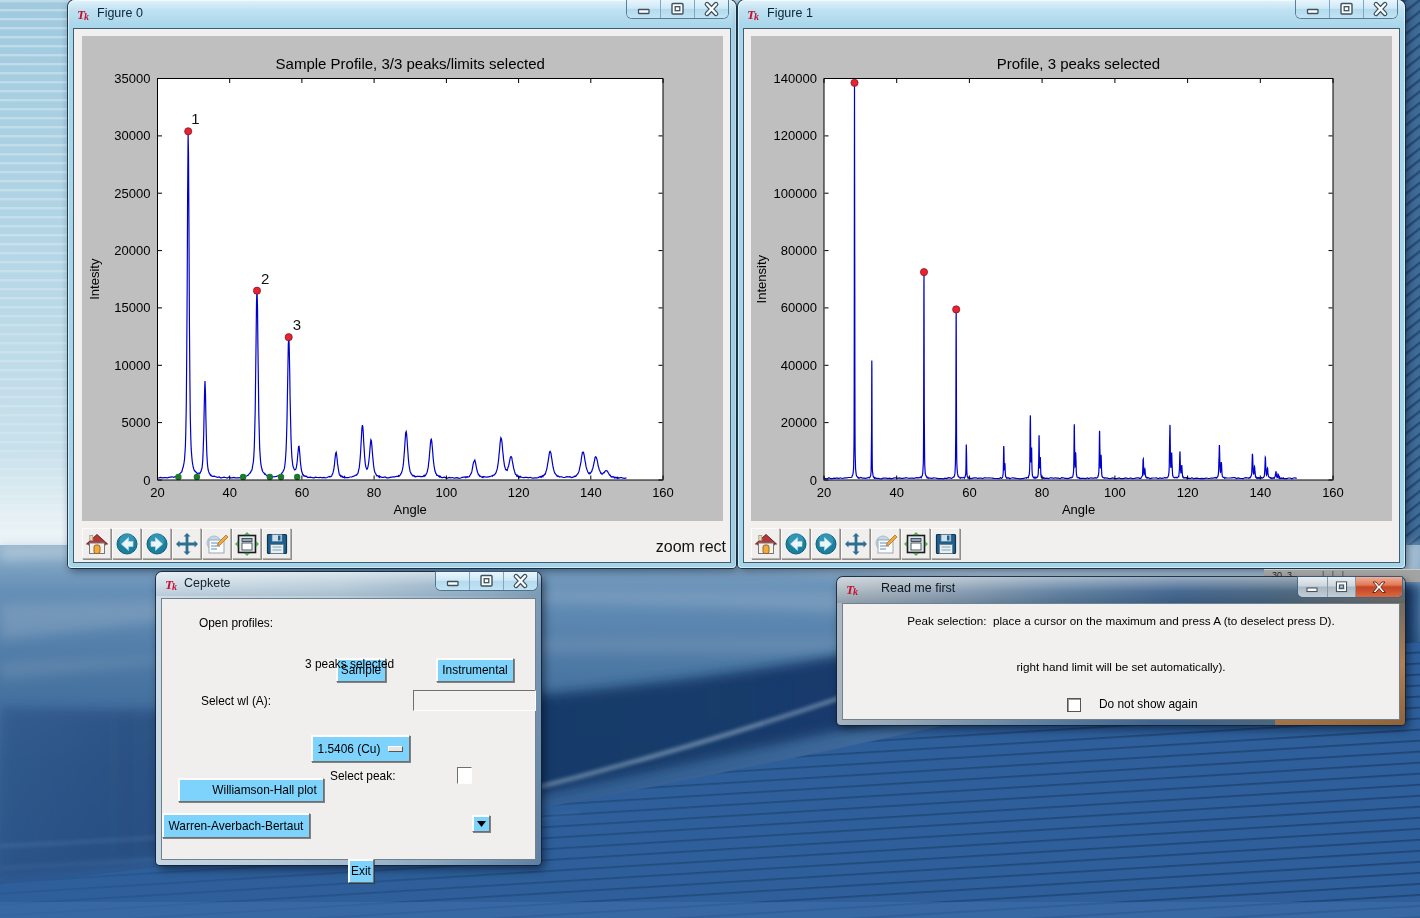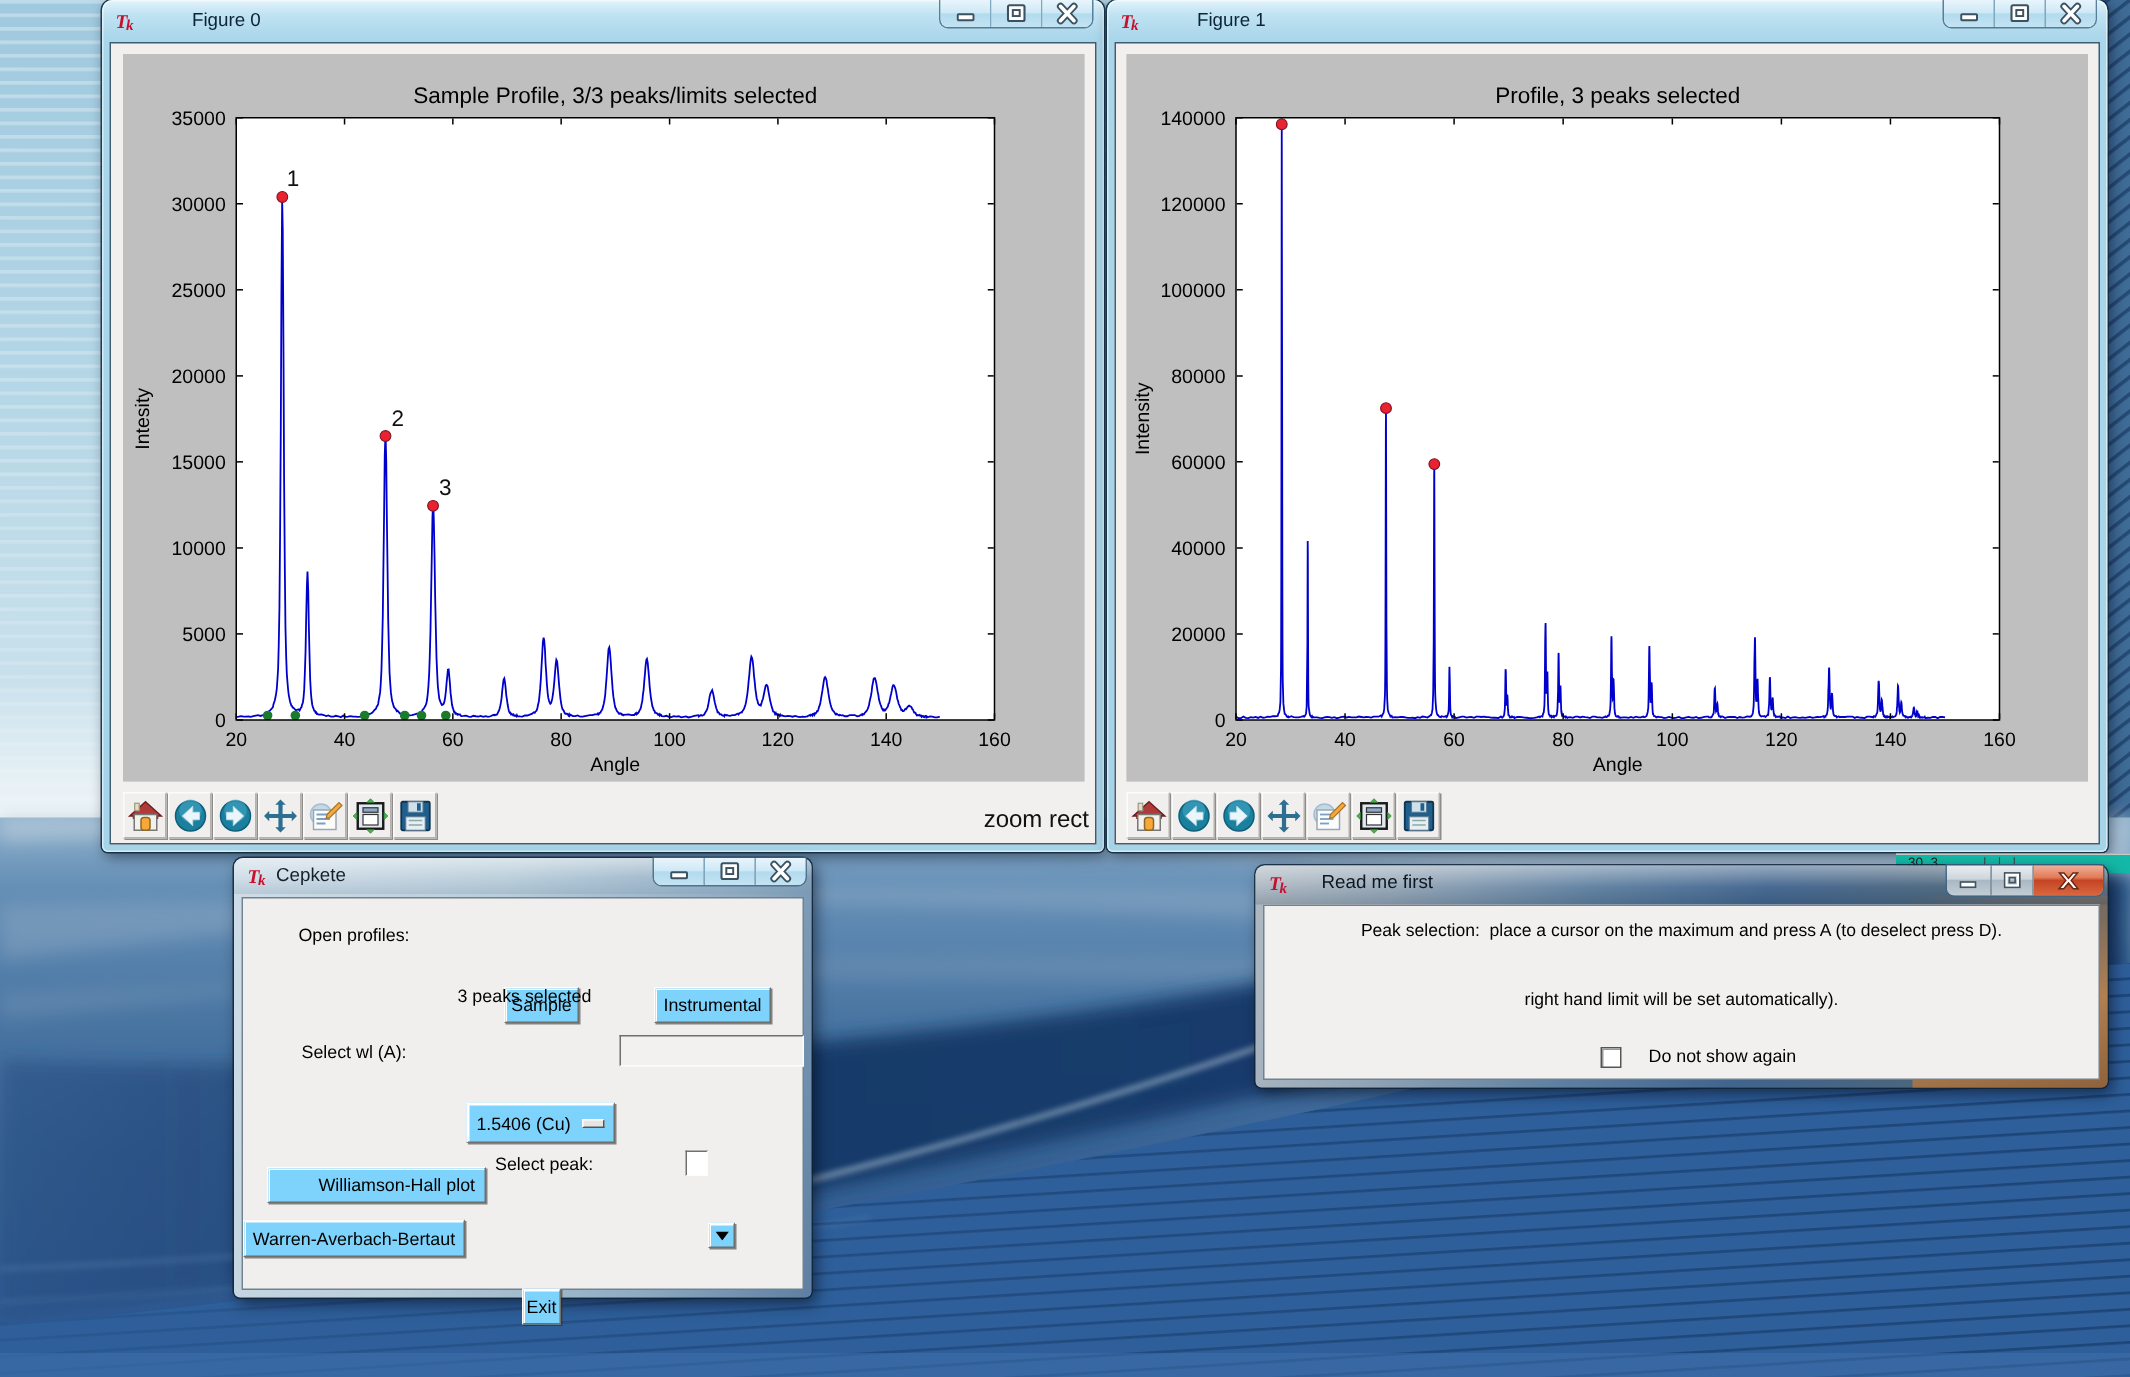--- a/index.html
+++ b/index.html
@@ -1,20 +1,20 @@
 <!DOCTYPE html>
 <html><head><meta charset="utf-8"><style>
 html,body{margin:0;padding:0;width:1420px;height:918px;overflow:hidden;font-family:"Liberation Sans",sans-serif;}
 #desk{position:absolute;left:0;top:0;width:1420px;height:918px;}
 .win{position:absolute;border-radius:7px 7px 4px 4px;}
 .figwin{background:linear-gradient(to bottom,#e2f3fb 0px,#bfe2f2 10px,#a9d6ea 26px,#a5d3e8 100%);
   box-shadow:0 0 0 1px rgba(18,44,64,0.9), 2px 3px 9px rgba(0,10,30,0.5), inset 0 0 0 1px rgba(255,255,255,0.55);}
 .tbar{position:absolute;left:0;top:0;right:0;height:28px;}
 .ticon{position:absolute;left:9px;top:7px;width:15px;height:14px;}
-.ttext{position:absolute;left:29px;top:6px;font-size:12.5px;color:#0d2438;margin-left:31px;}
+.ttext{position:absolute;left:29px;top:6px;font-size:12.5px;color:#0d2438;}
 .caps{position:absolute;top:0;display:flex;height:18px;border-radius:0 0 5px 5px;overflow:hidden;
   box-shadow:0 0 0 1px rgba(60,100,130,0.8), inset 0 0 0 1px rgba(255,255,255,0.6);}
 .cap{width:33px;height:18px;background:linear-gradient(to bottom,#e8f5fc 0%,#cfe9f6 46%,#b2dbee 52%,#c4e3f2 100%);border-right:1px solid #7fa8c0;}
 .cap:last-child{border-right:none;}
 .client{position:absolute;left:5px;top:28px;right:5px;bottom:5px;background:#f1f0ee;border:1px solid #3f5d70;}
 .canvas{position:absolute;left:8px;top:7px;width:641px;height:485px;background:#bfbfbf;}
 .tools{position:absolute;left:8px;bottom:0px;right:8px;height:38px;}
 .tbtn{width:27px;height:29px;background:#f0efed;border:1px solid #b5b2ad;border-top-color:#fbfbfa;border-left-color:#fbfbfa;
   display:inline-flex;align-items:center;justify-content:center;margin-right:1px;box-shadow:1px 1px 0 #8f8d89;}
 .toolrow{position:absolute;left:0px;top:4px;display:flex;}
@@ -411,21 +411,21 @@
               <rect x="13" y="3.5" width="2.5" height="5" fill="#1e5f8e"></rect>
               <rect x="5.5" y="12.5" width="13" height="9" fill="#e9eef2" stroke="#5a7a90" stroke-width="0.7"></rect>
               <line x1="7.5" y1="15" x2="16.5" y2="15" stroke="#8aa" stroke-width="1"></line>
               <line x1="7.5" y1="18" x2="16.5" y2="18" stroke="#8aa" stroke-width="1"></line>
             </svg>
           </div>
         </div>
       </div>
 </div>
   </div>
-<div style="position:absolute;left:1264px;top:569px;width:156px;height:12px;background:#14b8a6;border-top:1px solid #c8cac2;">
+<div style="position:absolute;left:1264px;top:569px;width:156px;height:12px;background:#a3a3a3;border-top:1px solid #c8cac2;">
     <span style="position:absolute;left:8px;top:0px;font-size:9px;color:#222;">30&nbsp;&nbsp;3</span>
     <span style="position:absolute;left:58px;top:0px;font-size:9px;color:#444;">|&nbsp;&nbsp;&nbsp;|&nbsp;&nbsp;&nbsp;|</span>
   </div>
 <div class="win tkdlg" style="left:156px;top:572px;width:385px;height:293px;
  background:linear-gradient(105deg,#cfdde7 0%,#b9cdda 40%,#8fabc2 75%,#5e7fa2 100%);border-radius:6px 6px 4px 4px;">
 <div class="dtitle" style="background:linear-gradient(to bottom,rgba(255,255,255,0.5),rgba(255,255,255,0.05) 55%,rgba(120,150,175,0.25));border-radius:6px 6px 0 0;">
       <div class="dticon"><svg width="15" height="14" viewBox="0 0 15 14">
           <text x="0" y="11.5" font-family="Liberation Serif,serif" font-style="italic" font-weight="bold" font-size="13" fill="#c8102e">T</text>
           <text x="7" y="13" font-family="Liberation Serif,serif" font-style="italic" font-weight="bold" font-size="10" fill="#c8102e">k</text>
         </svg></div>

